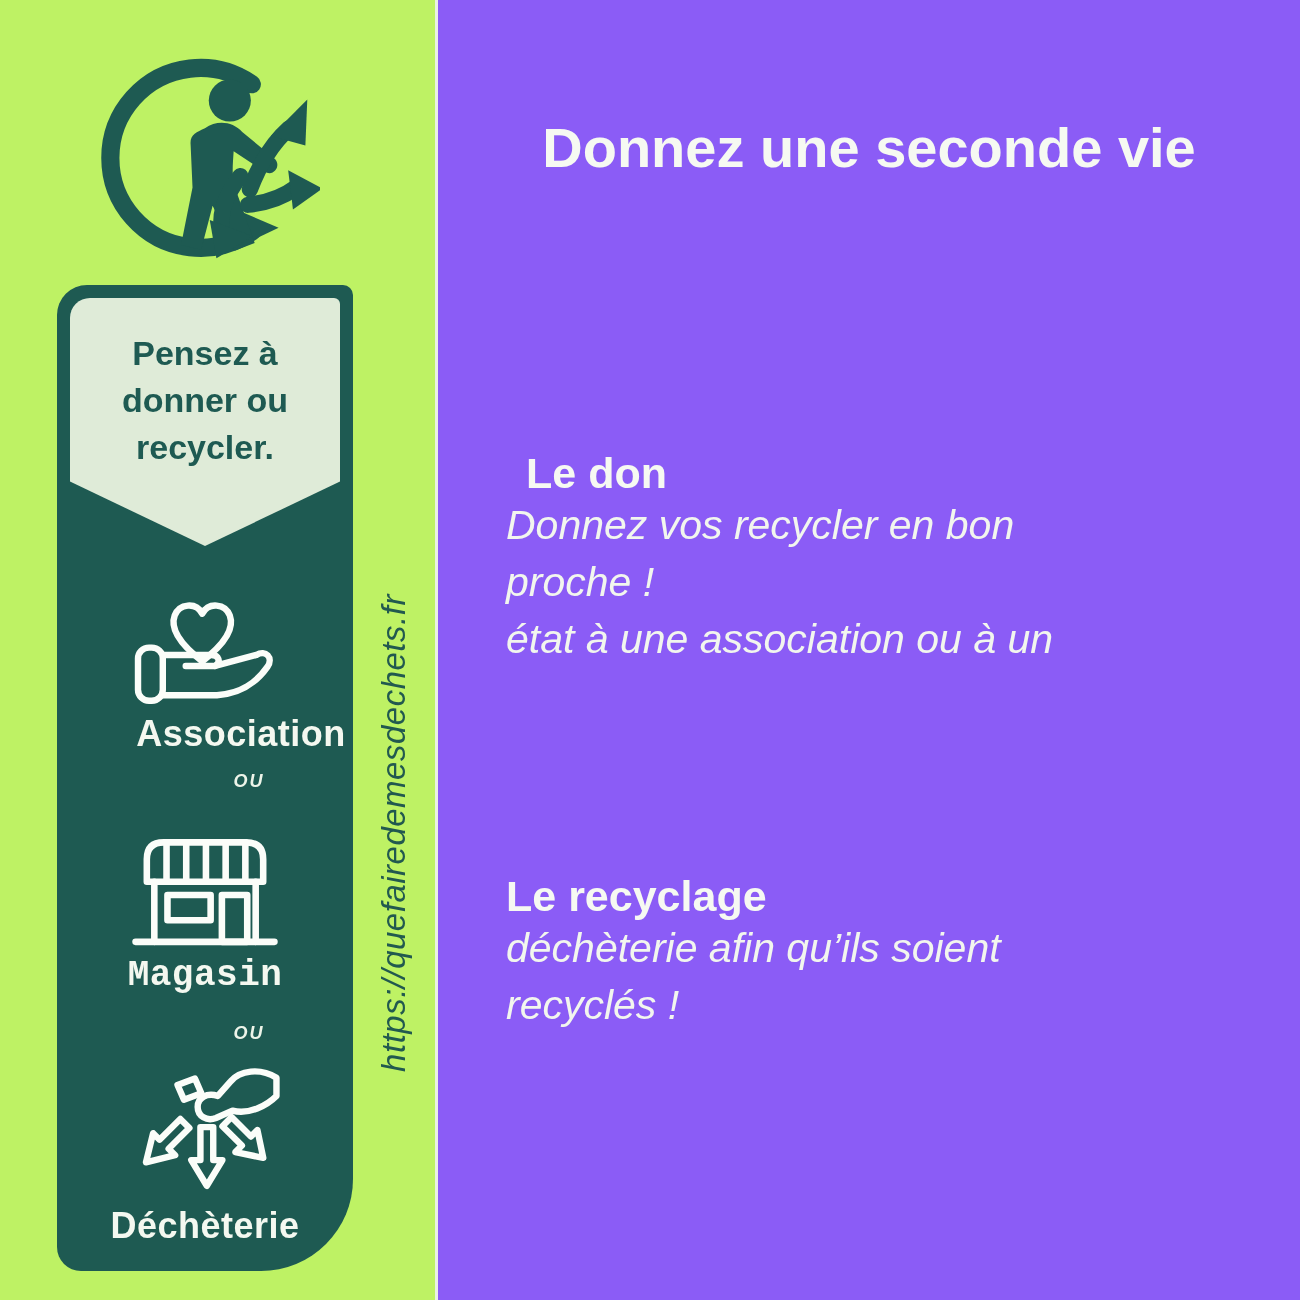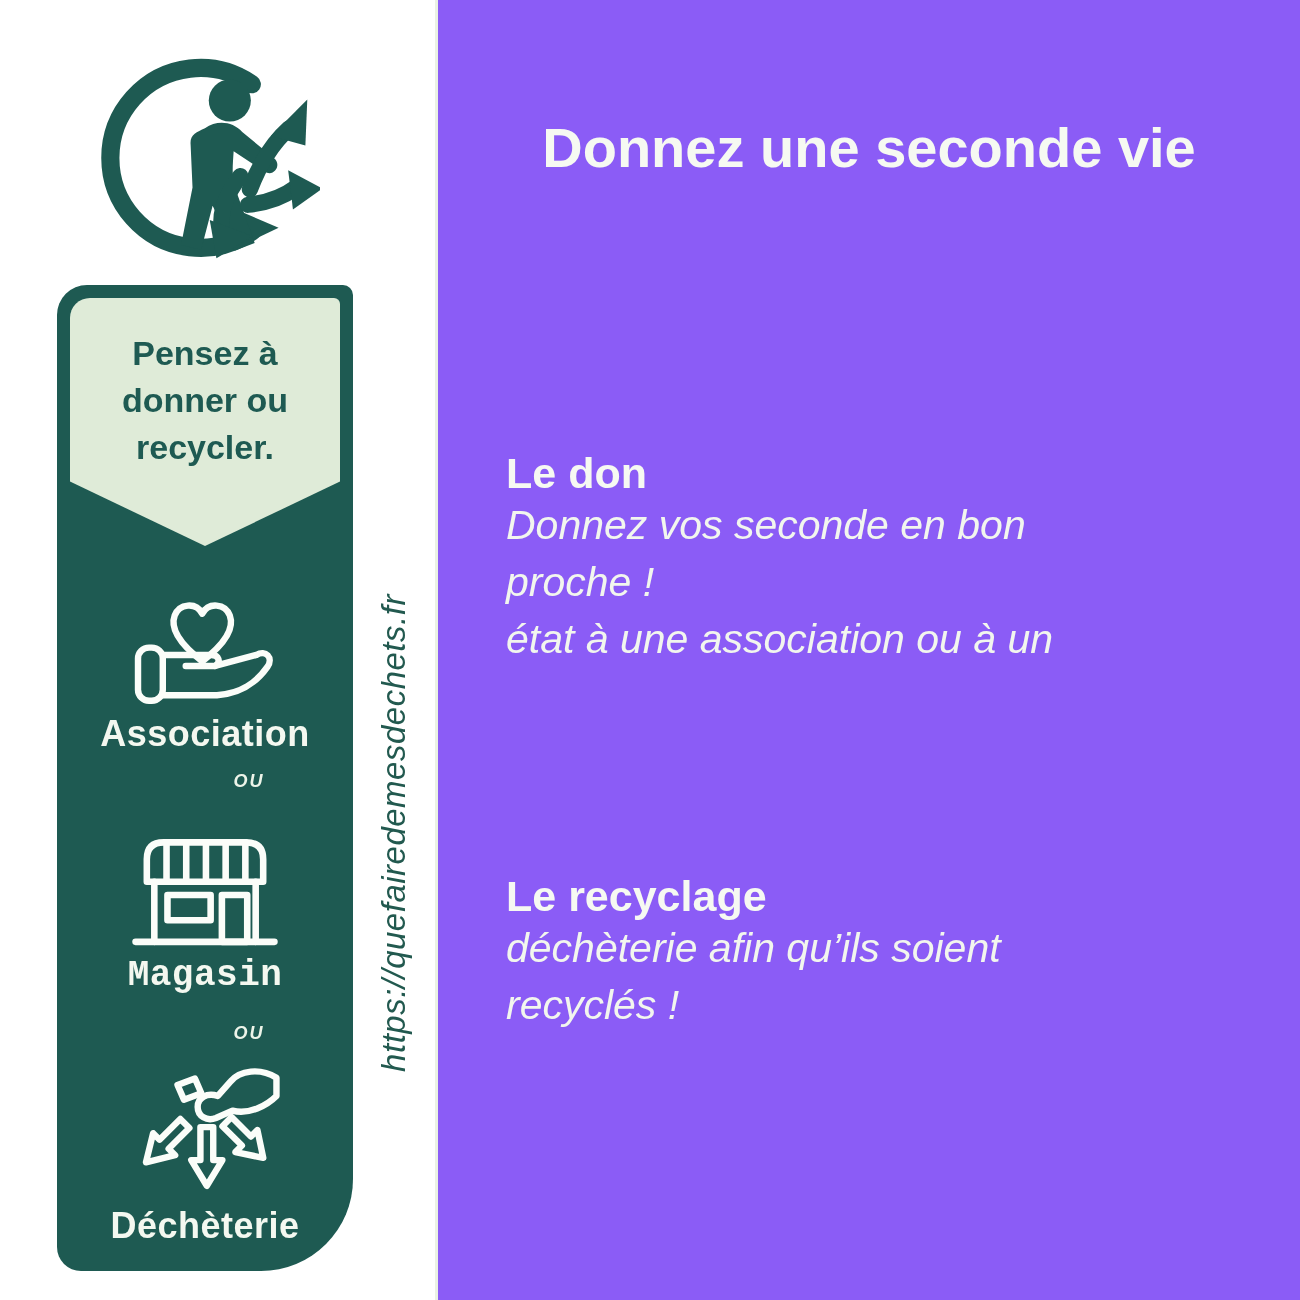--- a/index.html
+++ b/index.html
@@ -5,21 +5,21 @@
   html,body{margin:0;padding:0;}
   body{
     width:1300px;height:1300px;
     font-family:"Liberation Sans", sans-serif;
     background:#DCE9D6;
     position:relative;overflow:hidden;
   }
   .page{position:absolute;inset:0;width:1300px;height:1300px;}
 
   
-  .left-panel{position:absolute;left:0;top:0;width:435px;height:1300px;background:#ffffff;}
+  .left-panel{position:absolute;left:0;top:0;width:435px;height:1300px;background:#bef264;}
   .triman{position:absolute;left:88px;top:46px;width:232px;height:220px;}
 
   .ribbon{
     position:absolute;left:57px;top:285px;width:296px;height:986px;
     background:#1E5A52;
     border-radius:30px 10px 92px 24px;
   }
   .badge{
     position:absolute;left:13px;top:13px;width:270px;height:248px;
     background:#DFEBD8;
@@ -32,21 +32,21 @@
     font-size:34px;line-height:47px;font-weight:700;color:#1E5A52;
   }
   .opt-icon{position:absolute;left:50%;transform:translateX(-50%);}
   .icon-heart{top:287px;width:156px;height:142px;}
   .icon-store{top:548px;width:152px;height:122px;}
   .icon-sort{top:778px;width:166px;height:142px;}
   .opt-label{
     position:absolute;left:0;width:100%;text-align:center;
     font-size:36px;font-weight:700;color:#F4F8F0;letter-spacing:.5px;
   }
-  .lbl-1{top:428px;}
+  .lbl-1{top:428px;padding-left:36px;}
   .lbl-2{top:670px;font-family:Liberation Mono, monospace;}
   .lbl-3{top:920px;}
   .ou{
     position:absolute;left:0;width:100%;text-align:center;
     font-size:18px;font-style:italic;font-weight:600;color:#EDF4E9;letter-spacing:2px;padding-left:44px;
   }
   .ou-1{top:486px;}
   .ou-2{top:738px;}
 
   .vurl{
@@ -67,21 +67,21 @@
   }
   .main-title{
     position:absolute;top:70px;left:0;width:100%;
     text-align:center;
     font-size:56px;line-height:80px;font-weight:700;color:#F6F9F2;
   }
   .sec-heading{
     position:absolute;left:68px;
     font-size:43px;font-weight:700;color:#F6F9F2;
   }
-  .h-don{top:413px;}
+  .h-don{top:413px;margin-left:20px;}
   .h-rec{top:836px;}
   .sec-body{
     position:absolute;left:68px;width:760px;
     font-size:41px;line-height:57px;font-style:italic;color:#F2F6EE;
   }
   .b-don{top:497px;}
   .b-rec{top:920px;}
 
   svg .stk{fill:none;stroke:#FBFDF9;stroke-width:7;stroke-linecap:round;stroke-linejoin:round;}
   svg .dk{fill:#1E5A52;}
@@ -153,21 +153,21 @@
   </aside>
 
   <main class="right-panel">
 
     <h1 class="main-title">
       <div>Donnez une seconde vie</div>
     </h1>
 
     <h2 class="sec-heading h-don">Le don</h2>
     <div class="sec-body b-don">
-      <div>Donnez vos seconde en bon</div>
+      <div>Donnez vos recycler en bon</div>
       <div>proche !</div>
       <div>état à une association ou à un</div>
     </div>
 
     <h2 class="sec-heading h-rec">Le recyclage</h2>
     <div class="sec-body b-rec">
       <div>déchèterie afin qu’ils soient</div>
       <div>recyclés !</div>
     </div>
   </main>

